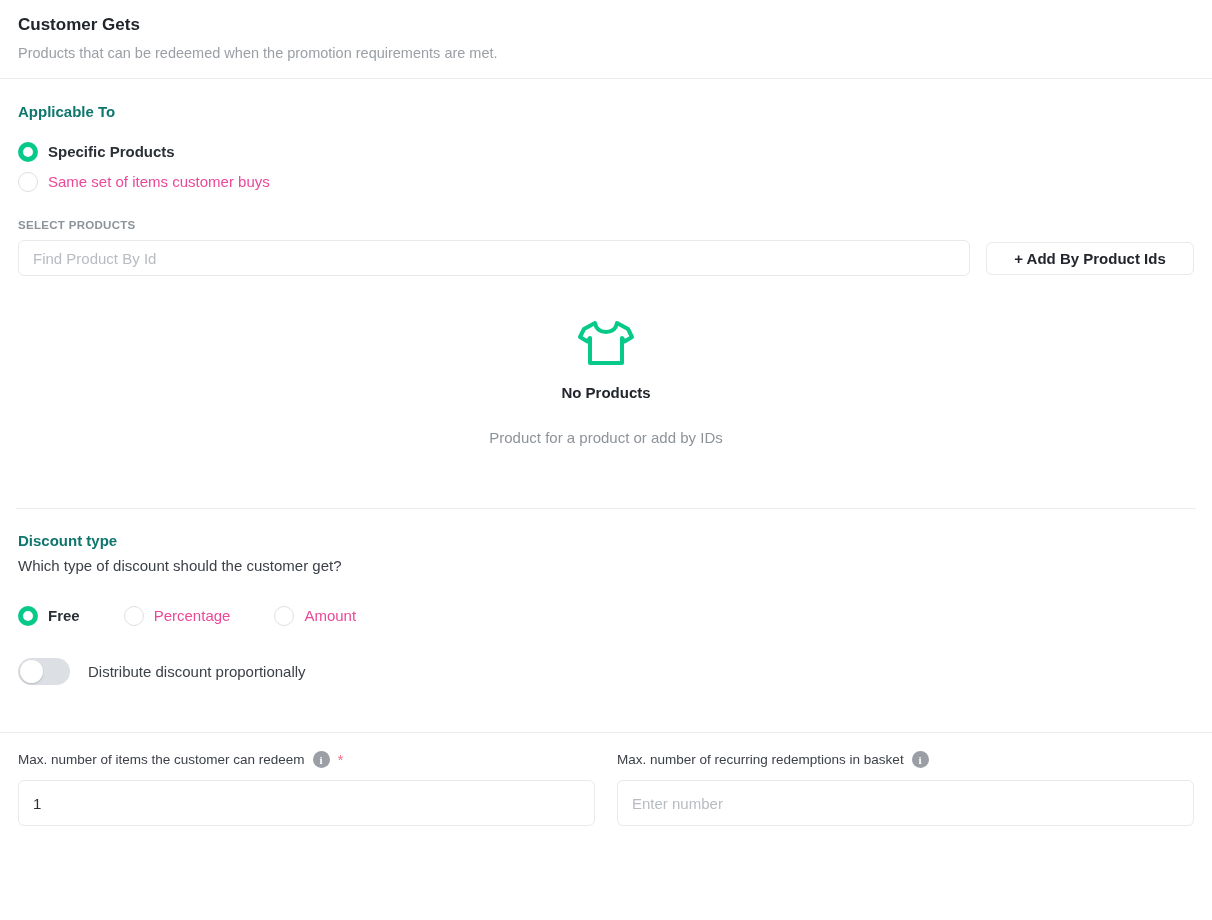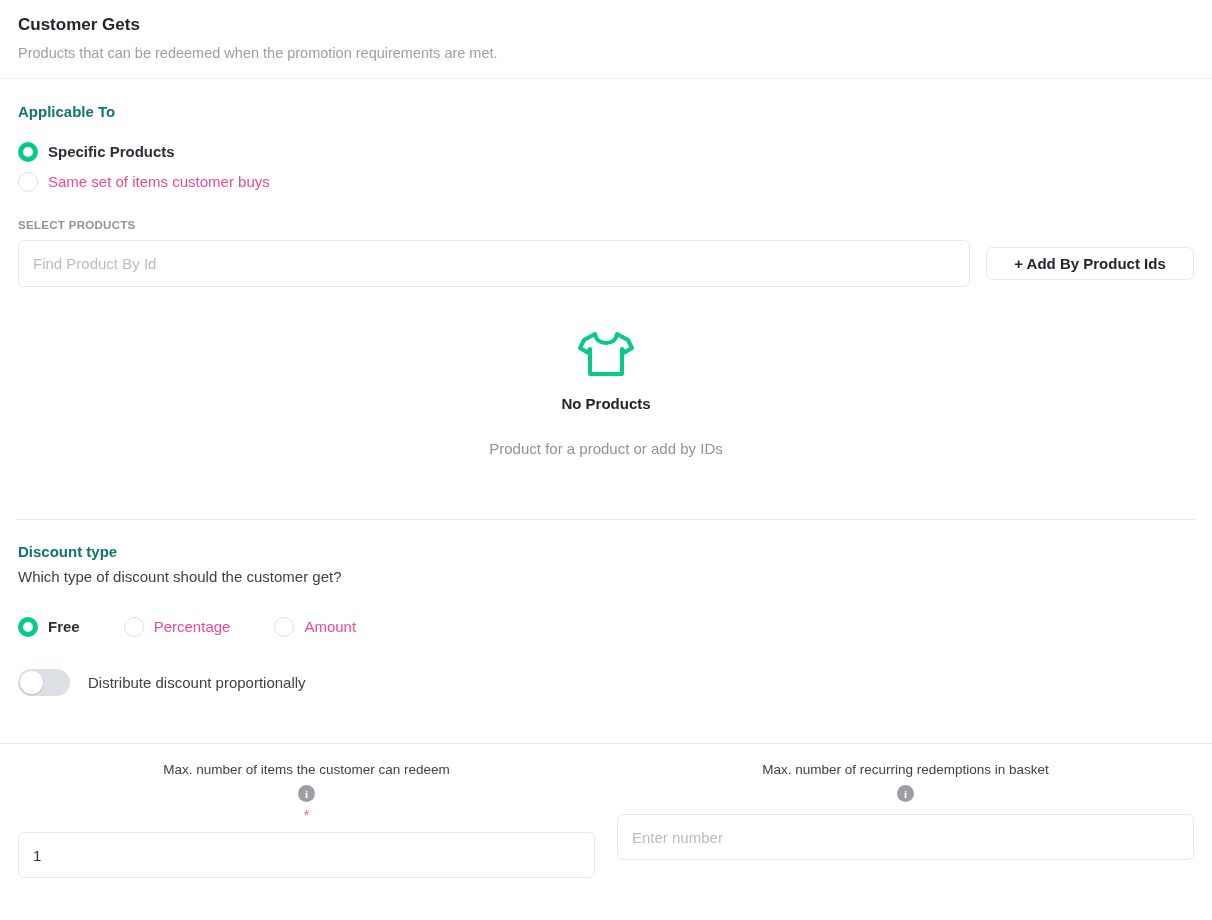--- a/index.html
+++ b/index.html
@@ -86,21 +86,21 @@
     color: #8d9399;
     font-weight: bold;
   }
 
   .input-row {
     display: flex;
     align-items: center;
     gap: 16px;
   }
   .text-input {
-    height: 47px;
+    height: 36px;
     border: 1px solid #e7e9ec;
     border-radius: 6px;
     background: #ffffff;
     font-family: "Liberation Sans", sans-serif;
     font-size: 15px;
     color: #2b2f36;
     padding: 0 14px;
     outline: none;
     width: 100%;
   }
@@ -180,21 +180,20 @@
     padding: 18px 18px 0 18px;
   }
   .bfield { flex: 1; }
   .blabel {
     display: flex;
     align-items: center;
     gap: 8px;
     font-size: 13.5px;
     color: #3c4148;
     margin-bottom: 12px;
-    flex-direction: column;
   }
   .info-icon {
     width: 17px; height: 17px;
     border-radius: 50%;
     background: #9b9fa5;
     color: #ffffff;
     font-size: 11px;
     font-weight: bold;
     font-family: "Liberation Serif", serif;
     display: inline-flex;

